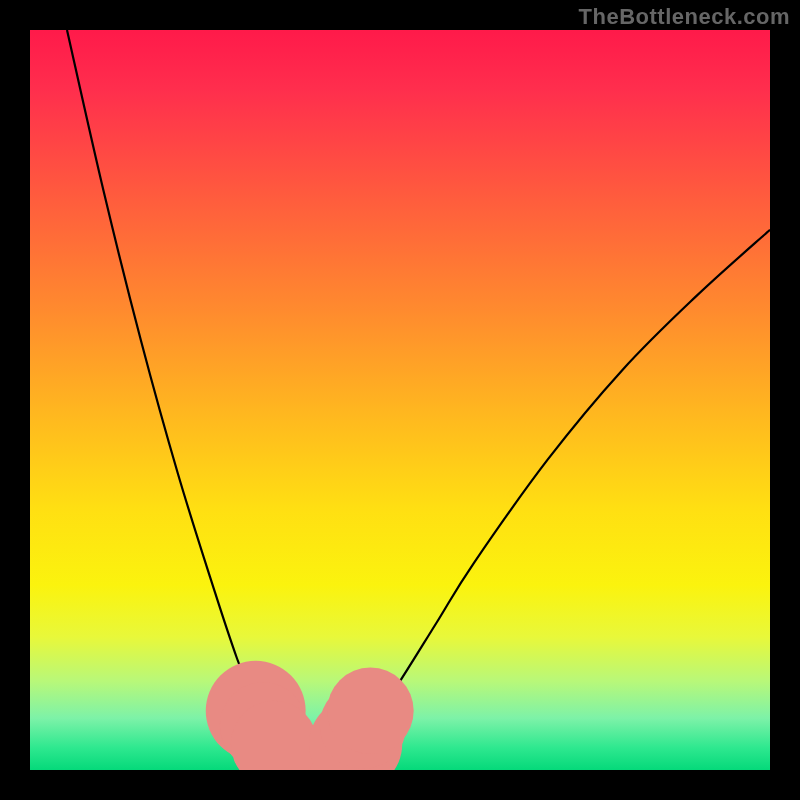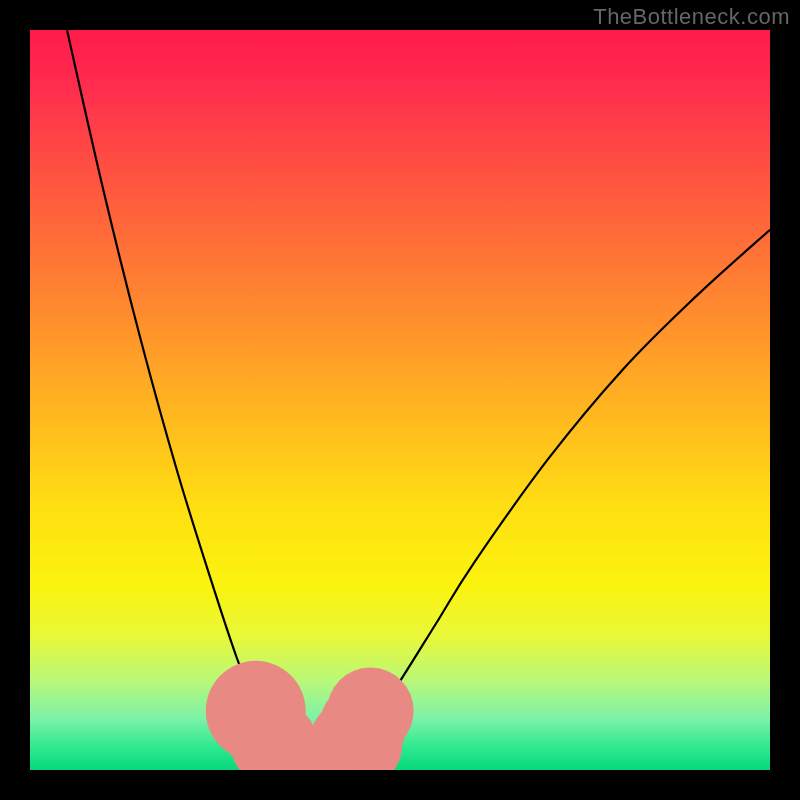--- a/index.html
+++ b/index.html
@@ -10,21 +10,21 @@
     position: relative;
     font-family: Arial, sans-serif;
     overflow: hidden;
   }
   .watermark {
     position: absolute;
     top: 4px;
     right: 10px;
     color: #666;
     font-size: 22px;
-    font-weight: 400;
+    font-weight: 700;
     letter-spacing: 0.5px;
     z-index: 10;
   }
   .plot-area {
     position: absolute;
     top: 30px;
     left: 30px;
     width: 740px;
     height: 740px;
     background: linear-gradient(to bottom,

